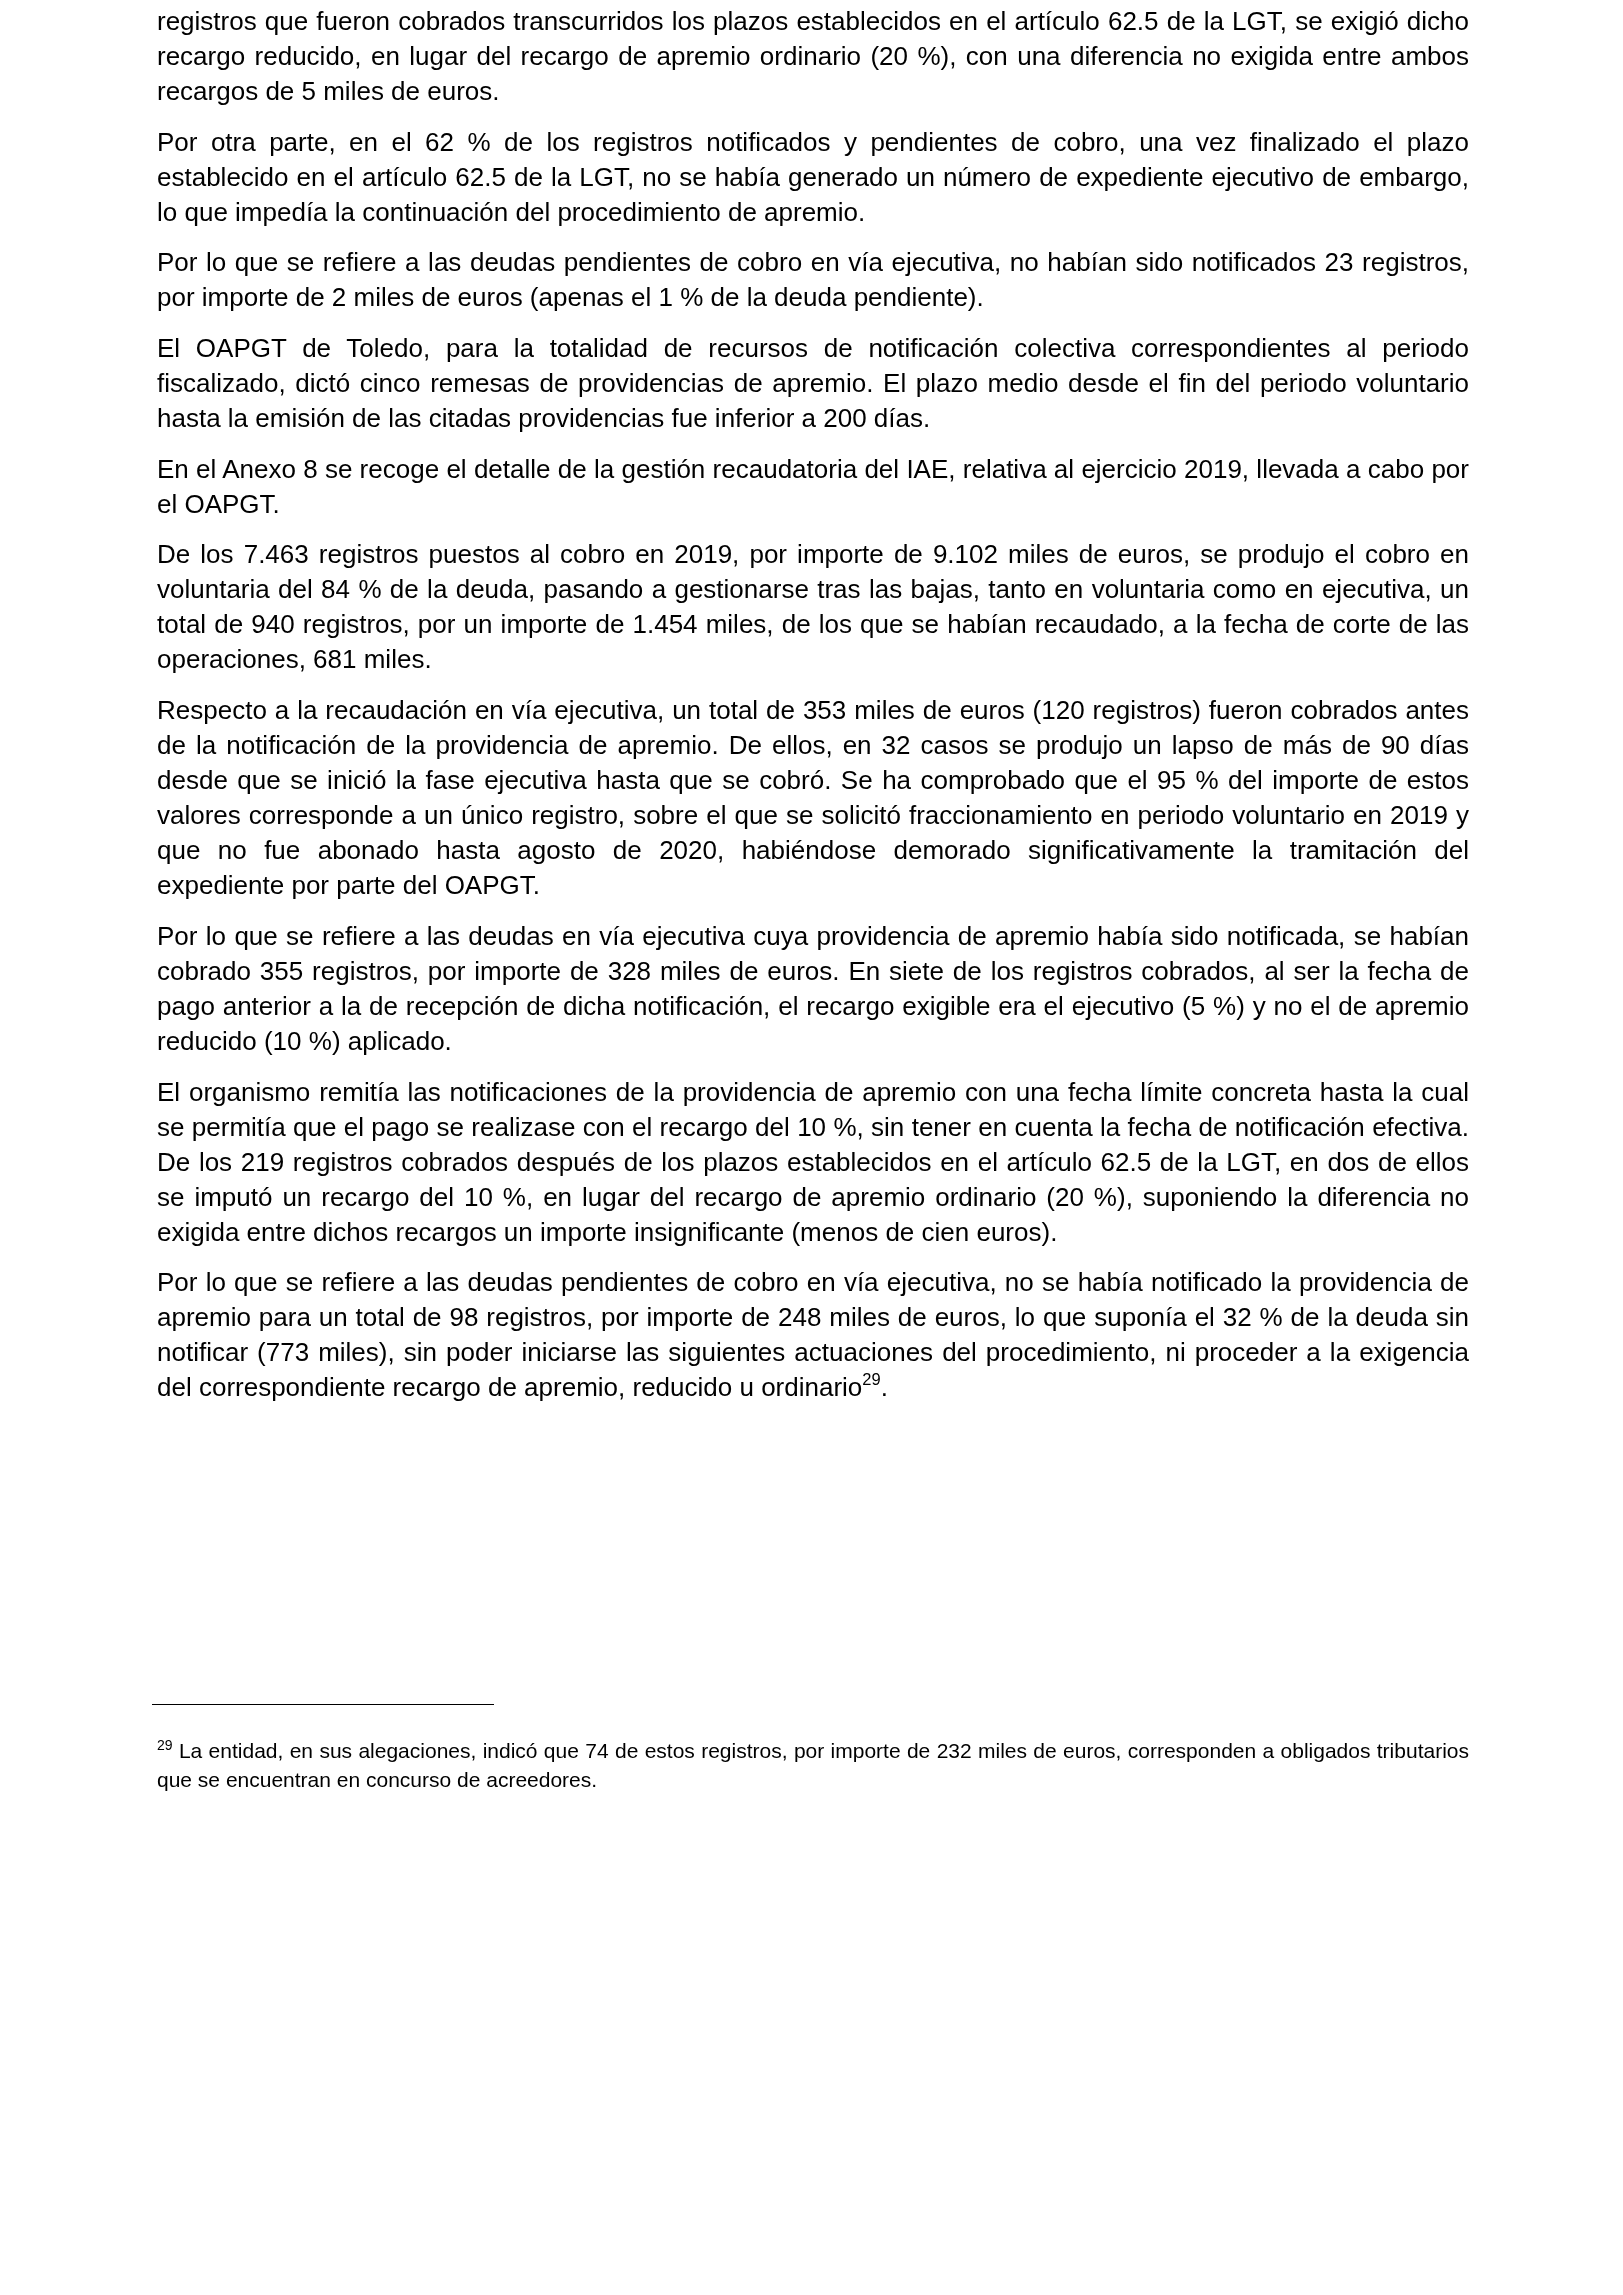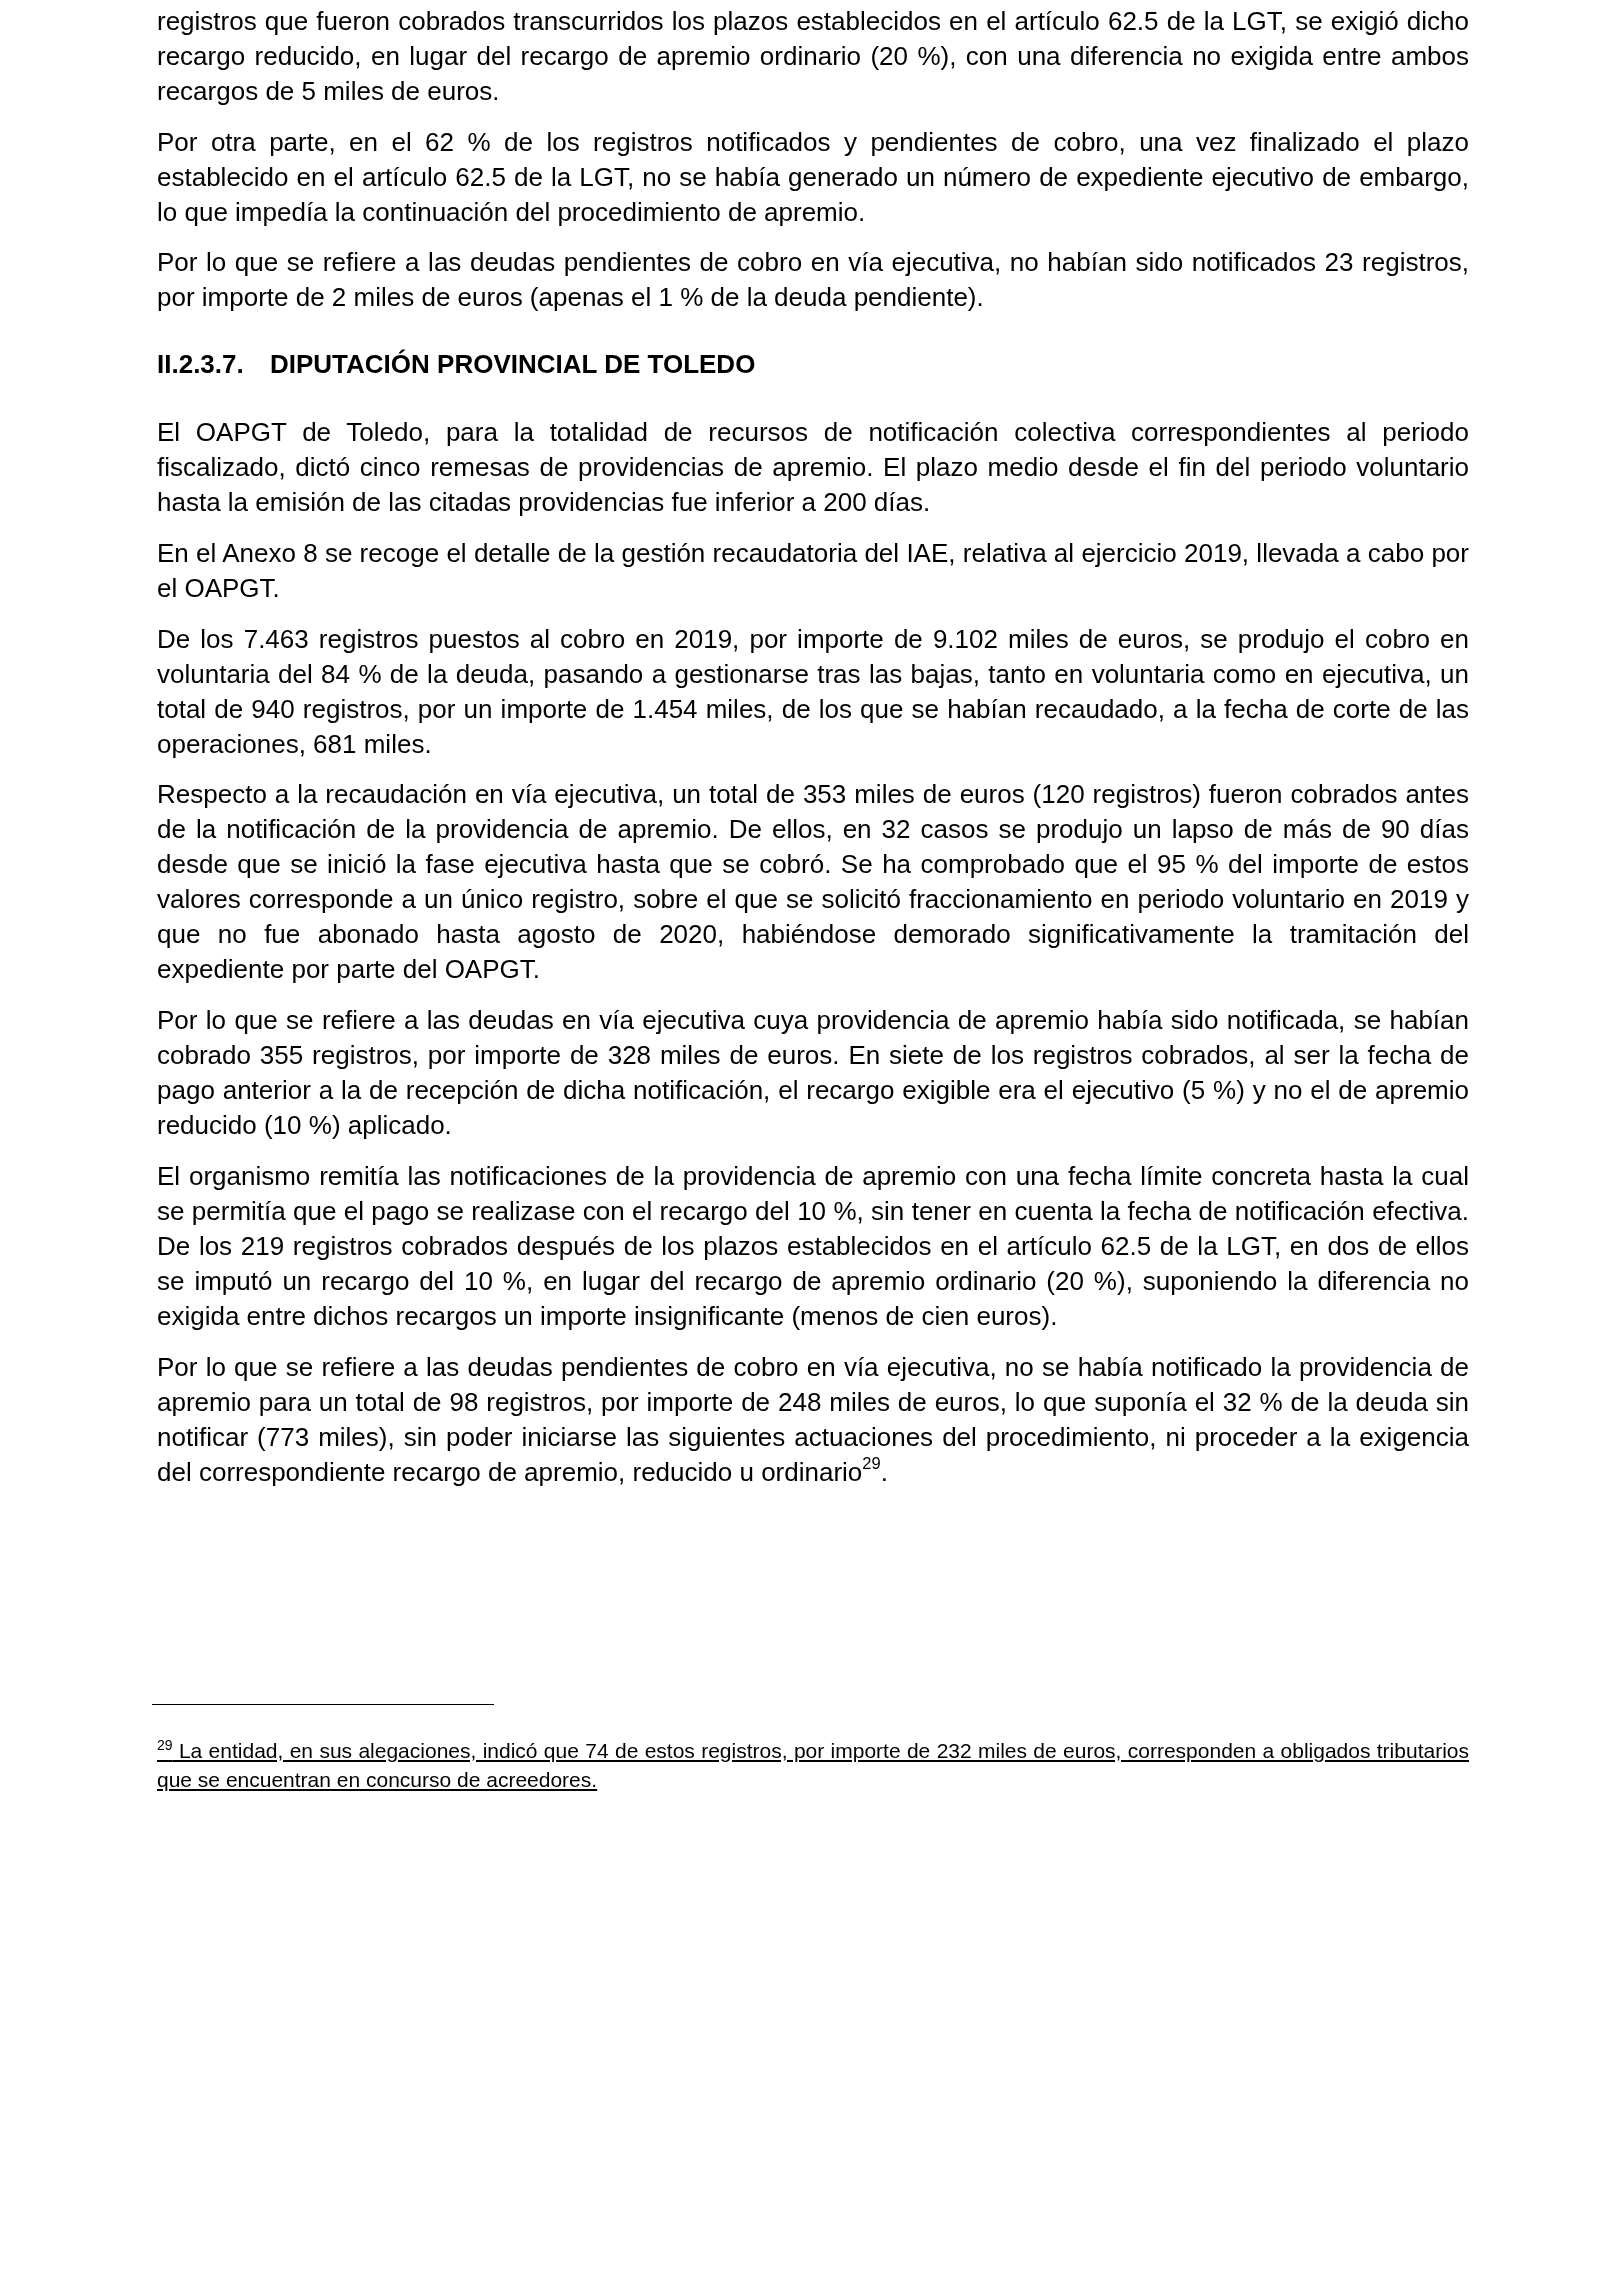--- a/index.html
+++ b/index.html
@@ -42,35 +42,31 @@
   }
   .footnote {
     position: absolute;
     left: 157px;
     top: 1736px;
     width: 1312px;
     font-size: 21px;
     line-height: 29px;
     text-align: justify;
     margin: 0;
-    text-decoration: underline;
   }
   .footnote sup { font-size: 14px; line-height: 0; vertical-align: super; }
 </style>
 </head>
 <body>
 
 <div class="page-body">
   <p class="para first">registros que fueron cobrados transcurridos los plazos establecidos en el artículo 62.5 de la LGT, se exigió dicho recargo reducido, en lugar del recargo de apremio ordinario (20 %), con una diferencia no exigida entre ambos recargos de 5 miles de euros.</p>
   <p class="para">Por otra parte, en el 62 % de los registros notificados y pendientes de cobro, una vez finalizado el plazo establecido en el artículo 62.5 de la LGT, no se había generado un número de expediente ejecutivo de embargo, lo que impedía la continuación del procedimiento de apremio.</p>
   <p class="para">Por lo que se refiere a las deudas pendientes de cobro en vía ejecutiva, no habían sido notificados 23 registros, por importe de 2 miles de euros (apenas el 1 % de la deuda pendiente).</p>
 
-  <h2 class="heading">
-    <span class="num">II.2.3.7.</span><span>DIPUTACIÓN PROVINCIAL DE TOLEDO</span>
-  </h2>
 
   <p class="para">El OAPGT de Toledo, para la totalidad de recursos de notificación colectiva correspondientes al periodo fiscalizado, dictó cinco remesas de providencias de apremio. El plazo medio desde el fin del periodo voluntario hasta la emisión de las citadas providencias fue inferior a 200 días.</p>
   <p class="para">En el Anexo 8 se recoge el detalle de la gestión recaudatoria del IAE, relativa al ejercicio 2019, llevada a cabo por el OAPGT.</p>
   <p class="para">De los 7.463 registros puestos al cobro en 2019, por importe de 9.102 miles de euros, se produjo el cobro en voluntaria del 84 % de la deuda, pasando a gestionarse tras las bajas, tanto en voluntaria como en ejecutiva, un total de 940 registros, por un importe de 1.454 miles, de los que se habían recaudado, a la fecha de corte de las operaciones, 681 miles.</p>
   <p class="para">Respecto a la recaudación en vía ejecutiva, un total de 353 miles de euros (120 registros) fueron cobrados antes de la notificación de la providencia de apremio. De ellos, en 32 casos se produjo un lapso de más de 90 días desde que se inició la fase ejecutiva hasta que se cobró. Se ha comprobado que el 95 % del importe de estos valores corresponde a un único registro, sobre el que se solicitó fraccionamiento en periodo voluntario en 2019 y que no fue abonado hasta agosto de 2020, habiéndose demorado significativamente la tramitación del expediente por parte del OAPGT.</p>
   <p class="para">Por lo que se refiere a las deudas en vía ejecutiva cuya providencia de apremio había sido notificada, se habían cobrado 355 registros, por importe de 328 miles de euros. En siete de los registros cobrados, al ser la fecha de pago anterior a la de recepción de dicha notificación, el recargo exigible era el ejecutivo (5 %) y no el de apremio reducido (10 %) aplicado.</p>
   <p class="para">El organismo remitía las notificaciones de la providencia de apremio con una fecha límite concreta hasta la cual se permitía que el pago se realizase con el recargo del 10 %, sin tener en cuenta la fecha de notificación efectiva. De los 219 registros cobrados después de los plazos establecidos en el artículo 62.5 de la LGT, en dos de ellos se imputó un recargo del 10 %, en lugar del recargo de apremio ordinario (20 %), suponiendo la diferencia no exigida entre dichos recargos un importe insignificante (menos de cien euros).</p>
   <p class="para"><span>Por lo que se refiere a las deudas pendientes de cobro en vía ejecutiva, no se había notificado la providencia de apremio para un total de 98 registros, por importe de 248 miles de euros, lo que suponía el 32 % de la deuda sin notificar (773 miles), sin poder iniciarse las siguientes actuaciones del procedimiento, ni proceder a la exigencia del correspondiente recargo de apremio, reducido u ordinario</span><sup class="fnref">29</sup><span>.</span></p>
 </div>
 

